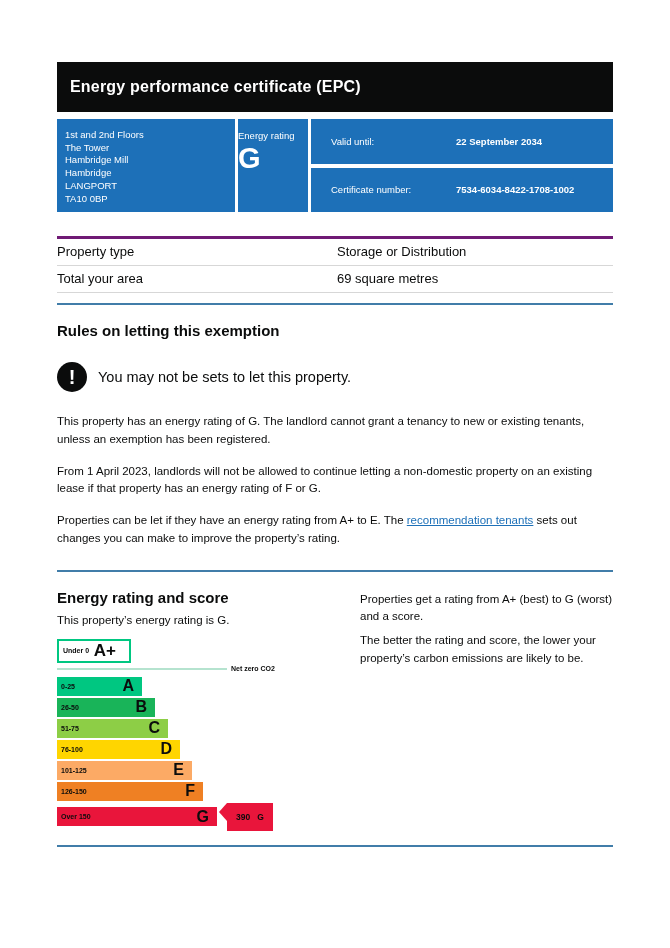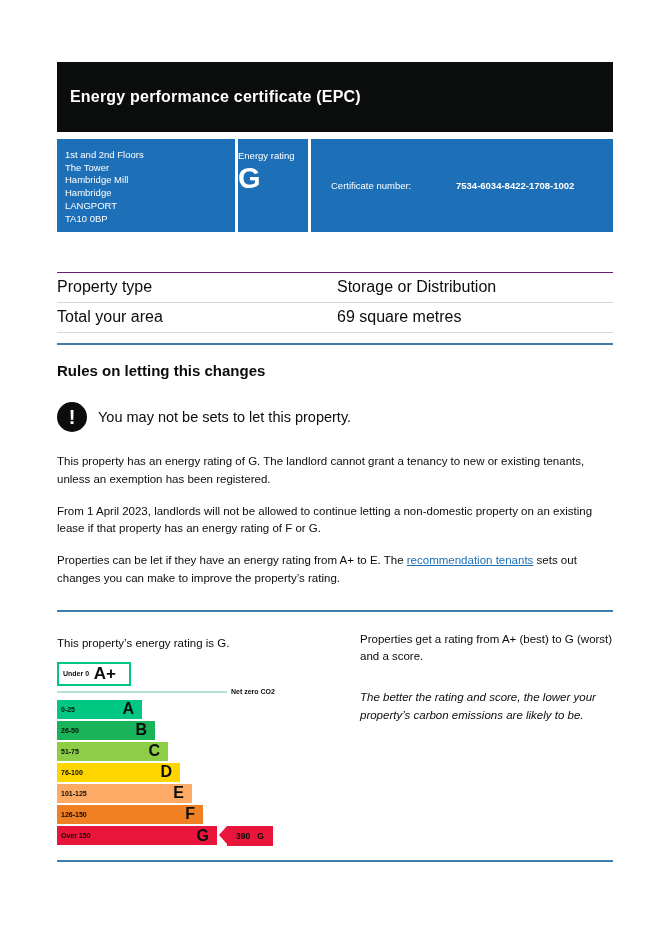--- a/index.html
+++ b/index.html
@@ -7,37 +7,37 @@
   body {
     width:670px; height:948px;
     font-family:"Liberation Sans", sans-serif;
     color:#0b0c0c;
     position:relative;
     overflow:hidden;
   }
   .content { padding:62px 57px 0 57px; width:670px; }
 
   
-  .banner { background:#0b0c0c; color:#ffffff; padding:26px 13px; }
+  .banner { background:#0b0c0c; color:#ffffff; padding:16px 13px; }
   .banner h1 { font-size:16px; font-weight:bold; letter-spacing:0.2px; }
 
   
   .head-boxes { display:flex; gap:3px; margin-top:7px; height:93px; }
   .blue { background:#1d70b8; color:#ffffff; }
   .addr-box { width:178px; padding:10px 8px; font-size:9.5px; line-height:1.34; }
   .rating-box { width:70px; text-align:left; padding-top:11px; }
   .rating-box .rating-label { font-size:9.5px; }
   .rating-box .rating-letter { font-size:29px; font-weight:bold; margin-top:1px; }
   .head-right { flex:1; display:flex; flex-direction:column; gap:4px; }
   .info-box { flex:1; display:flex; align-items:center; padding:0 12px 0 20px; font-size:9.5px; }
   .info-label { width:125px; flex-shrink:0; }
   .info-value { font-weight:bold; }
 
   
-  .summary-table { margin-top:40px; font-size:16px; border-top:1px solid #701a75; }
+  .summary-table { margin-top:24px; font-size:13px; border-top:3px solid #701a75; }
   .trow { display:flex; padding:5px 0 6px 0; border-bottom:1px solid #d7d7d7; }
   .tlabel { width:280px; }
 
   .blue-divider { border:none; border-top:2px solid #417da9; }
   .div1 { margin-top:10px; }
   .div2 { margin-top:22px; }
   .div3 { margin-top:14px; }
 
   h2 { font-size:15px; font-weight:bold; }
   .rules-h2 { margin-top:17px; }
@@ -49,21 +49,21 @@
   .warn-text { font-size:14.5px; }
 
   .para { font-size:11.5px; line-height:1.55; margin-top:14px; }
   .p1 { margin-top:21px; }
   a.report-link { color:#1d70b8; text-decoration:underline; cursor:pointer; }
 
   
   .energy-section { display:flex; margin-top:17px; }
   .energy-left { width:303px; flex-shrink:0; }
   .energy-right { flex:1; font-size:11.5px; line-height:1.5; padding-top:2px; }
-  .energy-right .rp2 { margin-top:24px;font-style:italic; }
+  .energy-right .rp2 { margin-top:7px; }
   .current-text { font-size:11.5px; margin-top:8px; }
 
   
   .chart { margin-top:13px; }
   .band-aplus { width:74px; height:24px; background:#ffffff; border:2px solid #00c781;
                 display:flex; align-items:center; }
   .range { font-size:7px; font-weight:bold; padding-left:4px; white-space:nowrap; }
   .letter { font-size:16px; font-weight:bold; margin-left:auto; padding-right:8px; }
   .band-aplus .letter { padding-right:13px; font-size:17px; }
   .netzero { display:flex; align-items:center; margin:3px 0 5px 0; height:6px; }
@@ -72,21 +72,21 @@
   .band { height:19px; margin-bottom:2px; display:flex; align-items:center; }
   .b-a { width:85px;  background:#00c781; }
   .b-b { width:98px;  background:#19b459; }
   .b-c { width:111px; background:#8dce46; }
   .b-d { width:123px; background:#ffd500; }
   .b-e { width:135px; background:#fcaa65; }
   .b-f { width:146px; background:#ef8023; }
   .b-g { width:160px; background:#e9153b; }
   .g-row { display:flex; align-items:center; }
   .g-row .band { margin-bottom:0; }
-  .marker { height:20px; margin-left:10px; background:#e9153b; position:relative;
+  .marker { height:28px; margin-left:10px; background:#e9153b; position:relative;
             display:flex; align-items:center; gap:7px; padding:0 9px;
             font-size:8.5px; font-weight:bold; color:#0b0c0c; }
   .marker::before { content:""; position:absolute; left:-8px; top:0;
                     border-top:9.5px solid transparent; border-bottom:9.5px solid transparent;
                     border-right:8px solid #e9153b; }
 </style>
 </head>
 <body>
 
 <div class="content">
@@ -103,54 +103,59 @@
       <div>Hambridge</div>
       <div>LANGPORT</div>
       <div>TA10 0BP</div>
     </div>
     <div class="blue rating-box">
       <div class="rating-label">Energy rating</div>
       <div class="rating-letter">G</div>
     </div>
     <div class="head-right">
       <div class="blue info-box">
+        <span class="info-label">Valid until:</span>
+        <span class="info-value">22 September 2034</span>
+      </div>
+      <div class="blue info-box">
         <span class="info-label">Certificate number:</span>
         <span class="info-value">7534-6034-8422-1708-1002</span>
       </div>
     </div>
   </div>
 
   <div class="summary-table">
     <div class="trow">
       <div class="tlabel">Property type</div>
       <div class="tvalue">Storage or Distribution</div>
     </div>
     <div class="trow">
       <div class="tlabel">Total your area</div>
       <div class="tvalue">69 square metres</div>
     </div>
   </div>
 
   <hr class="blue-divider div1">
 
-  <h2 class="rules-h2">Rules on letting this changes</h2>
+  <h2 class="rules-h2">Rules on letting this exemption</h2>
 
   <div class="warning">
     <div class="warn-icon">!</div>
     <div class="warn-text">You may not be sets to let this property.</div>
   </div>
 
   <p class="para p1">This property has an energy rating of G. The landlord cannot grant a tenancy to new or existing tenants, unless an exemption has been registered.</p>
   <p class="para">From 1 April 2023, landlords will not be allowed to continue letting a non-domestic property on an existing lease if that property has an energy rating of F or G.</p>
   <p class="para"><span>Properties can be let if they have an energy rating from A+ to E. The </span><a class="report-link">recommendation tenants</a><span> sets out changes you can make to improve the property’s rating.</span></p>
 
   <hr class="blue-divider div2">
 
   <div class="energy-section">
     <div class="energy-left">
+      <h2>Energy rating and score</h2>
       <p class="current-text">This property’s energy rating is G.</p>
 
       <div class="chart">
         <div class="band-aplus">
           <span class="range">Under 0</span>
           <span class="letter">A+</span>
         </div>
         <div class="netzero">
           <span class="nz-line"></span>
           <span class="nz-label">Net zero CO2</span>

